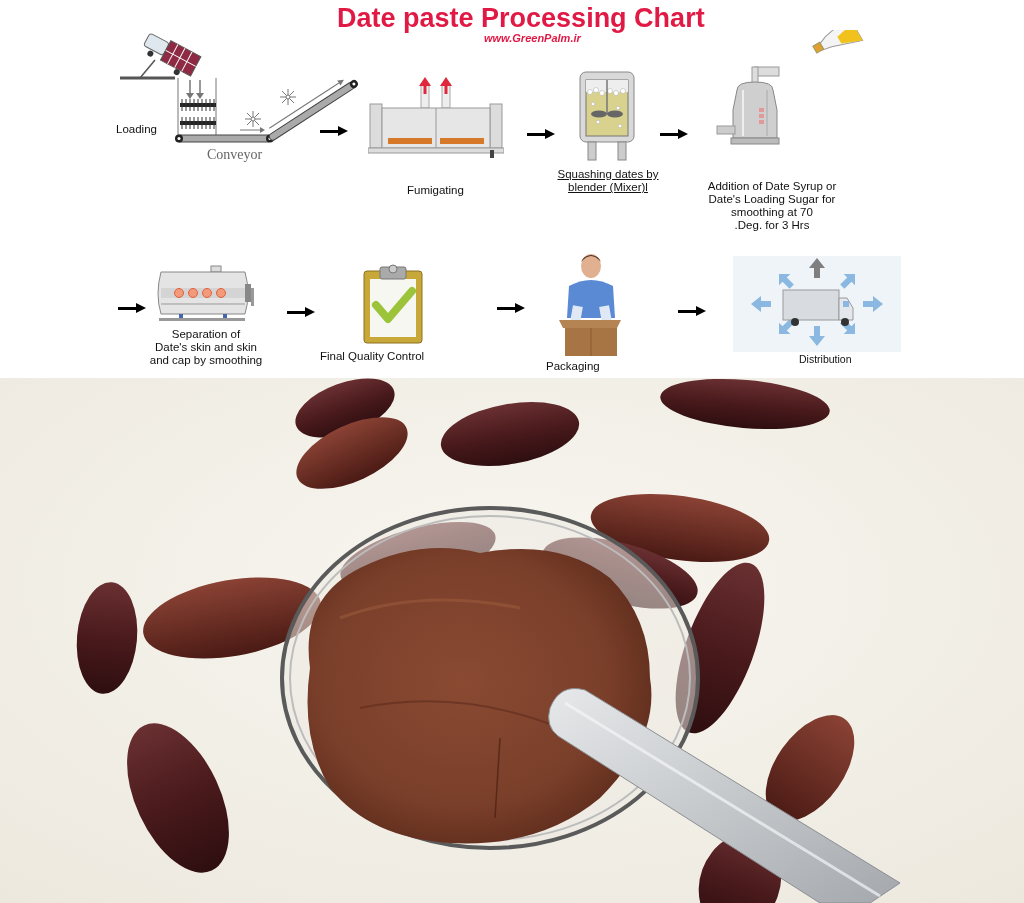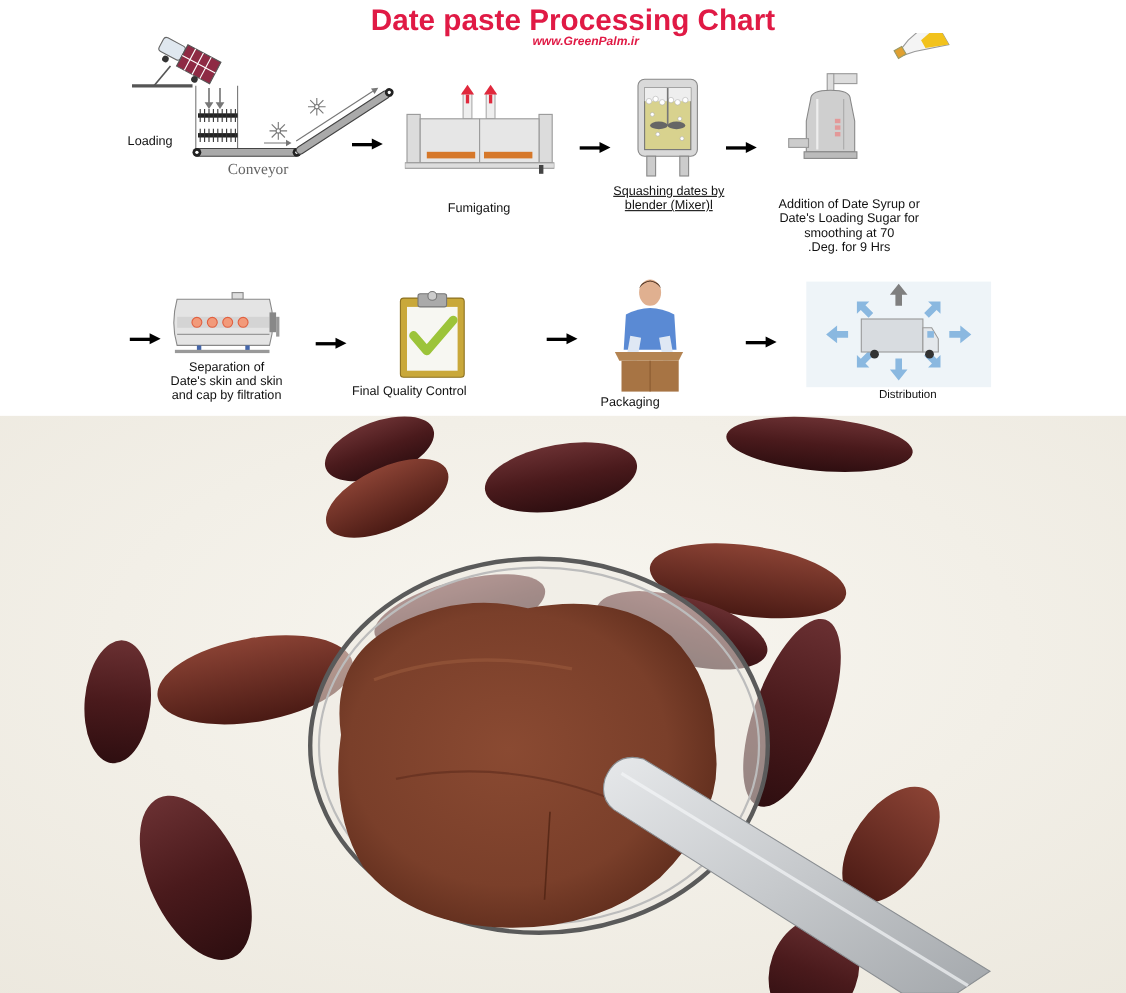--- a/index.html
+++ b/index.html
@@ -191,21 +191,21 @@
       <rect x="44" y="84" width="5" height="4" fill="#e39999"></rect>
       <rect x="44" y="90" width="5" height="4" fill="#e39999"></rect>
       <rect x="2" y="96" width="18" height="8" fill="#ccc" stroke="#999"></rect>
       <rect x="16" y="108" width="48" height="6" fill="#bbb" stroke="#888"></rect>
     </svg>
   </div>
   <div class="label" style="left:684px;top:152px;width:176px;margin-top:28px;">
     <div>Addition of Date Syrup or</div>
     <div>Date's Loading Sugar for</div>
     <div>smoothing at 70</div>
-    <div>.Deg. for 9 Hrs</div>
+    <div>.Deg. for 3 Hrs</div>
   </div>
 
   <div class="arrow" style="left:118px;top:304px;"></div>
 
   <div style="position:absolute;left:155px;top:264px;width:105px;height:60px;">
     <svg width="105" height="60" viewBox="0 0 105 60">
       <rect x="56" y="2" width="10" height="6" fill="#ddd" stroke="#888"></rect>
       <path d="M6,8 L90,8 Q96,30 90,50 L6,50 Q0,30 6,8 Z" fill="#e4e4e4" stroke="#888"></path>
       <rect x="6" y="24" width="84" height="10" fill="#d4d4d4"></rect>
       <line x1="6" y1="40" x2="90" y2="40" stroke="#999"></line>
@@ -216,21 +216,21 @@
       <rect x="90" y="20" width="6" height="18" fill="#888"></rect>
       <rect x="96" y="24" width="3" height="18" fill="#999"></rect>
       <rect x="24" y="50" width="4" height="6" fill="#4466aa"></rect>
       <rect x="68" y="50" width="4" height="6" fill="#4466aa"></rect>
       <rect x="4" y="54" width="86" height="3" fill="#999"></rect>
     </svg>
   </div>
   <div class="label" style="left:136px;top:328px;width:140px;">
     <div>Separation of</div>
     <div>Date's skin and skin</div>
-    <div>and cap by filtration</div>
+    <div>and cap by smoothing</div>
   </div>
 
   <div class="arrow" style="left:287px;top:308px;"></div>
 
   <div style="position:absolute;left:362px;top:263px;width:62px;height:82px;">
     <svg width="62" height="82" viewBox="0 0 62 82">
       <rect x="2" y="8" width="58" height="72" rx="3" fill="#c9a83a" stroke="#8c7020"></rect>
       <rect x="8" y="16" width="46" height="58" fill="#f7f7f2"></rect>
       <rect x="18" y="4" width="26" height="12" rx="2" fill="#aaa" stroke="#777"></rect>
       <circle cx="31" cy="6" r="4" fill="#ccc" stroke="#777"></circle>

